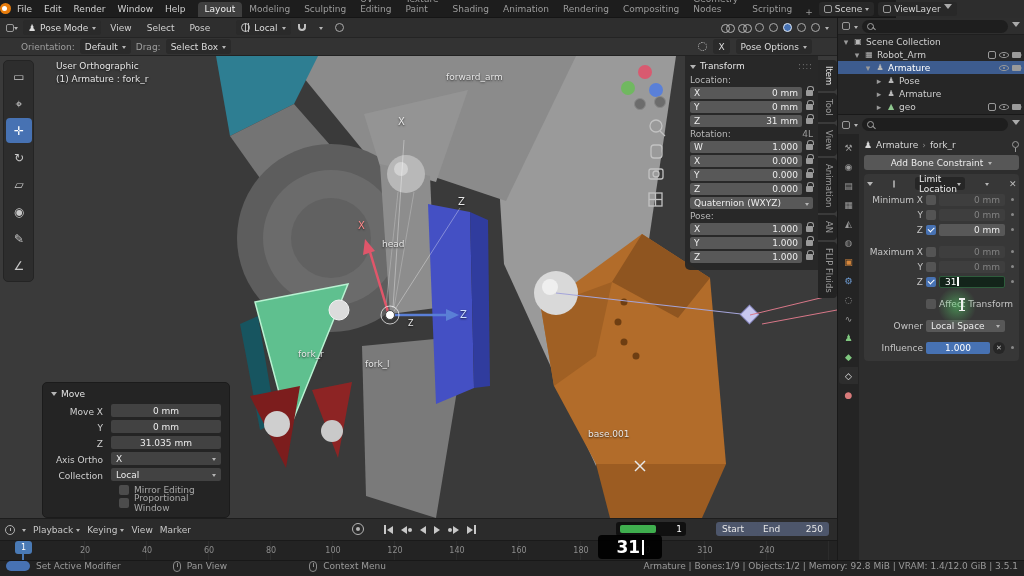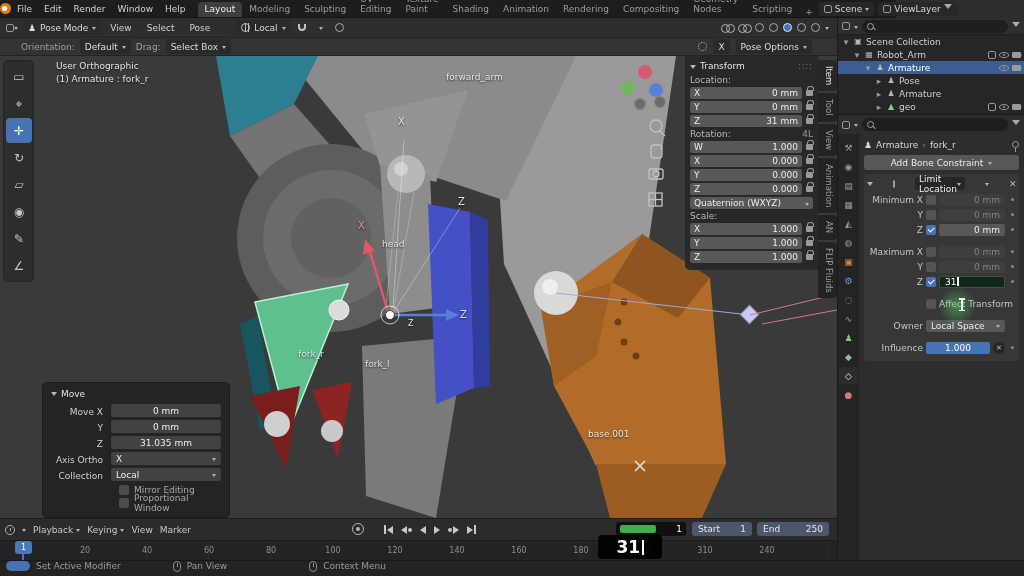--- a/index.html
+++ b/index.html
@@ -425,21 +425,21 @@
           <div class="field">
             <span>Z</span>
             <span>0.000</span>
           </div>
           <span class="lock"></span>
         </div>
       <div class="np-dd">
           <span>Quaternion (WXYZ)</span>
           <span class="chev s"></span>
         </div>
-      <div class="np-sec">Scale:</div>
+      <div class="np-sec">Pose:</div>
       <div class="np-row">
           <div class="field">
             <span>X</span>
             <span>1.000</span>
           </div>
           <span class="lock"></span>
         </div>
       <div class="np-row">
           <div class="field">
             <span>Y</span>
@@ -745,21 +745,21 @@
           </span>
         <span class="ctrl">
             <span class="tri r"></span>
             <span class="vbar"></span>
           </span>
       </div>
       <div class="frame-field">
         <span class="frame-green"></span>
         <span class="frame-val">1</span>
       </div>
-      <div class="range-field" style="left:692px;width:60px">
+      <div class="range-field" style="left:716px;width:60px">
         <span>Start</span>
           <span>1</span>
       </div>
       <div class="range-field" style="left:757px;width:72px">
         <span>End</span>
           <span>250</span>
       </div>
     </div>
     <div class="tl-ruler">
       <span class="tick" style="left:23px">0</span>
@@ -787,15 +787,16 @@
 
   <div class="statusbar">
     <span class="mouse-pill"></span>
     <span>Set Active Modifier</span>
     <span style="width:40px"></span>
     <span class="mouse-ico"></span>
     <span>Pan View</span>
     <span style="width:70px"></span>
     <span class="mouse-ico"></span>
     <span>Context Menu</span>
+    <span class="sb-stats">Armature | Bones:1/9 | Objects:1/2 | Memory: 92.8 MiB | VRAM: 1.4/12.0 GiB | 3.5.1</span>
   </div>
 
 </div>
 
 </body></html>

